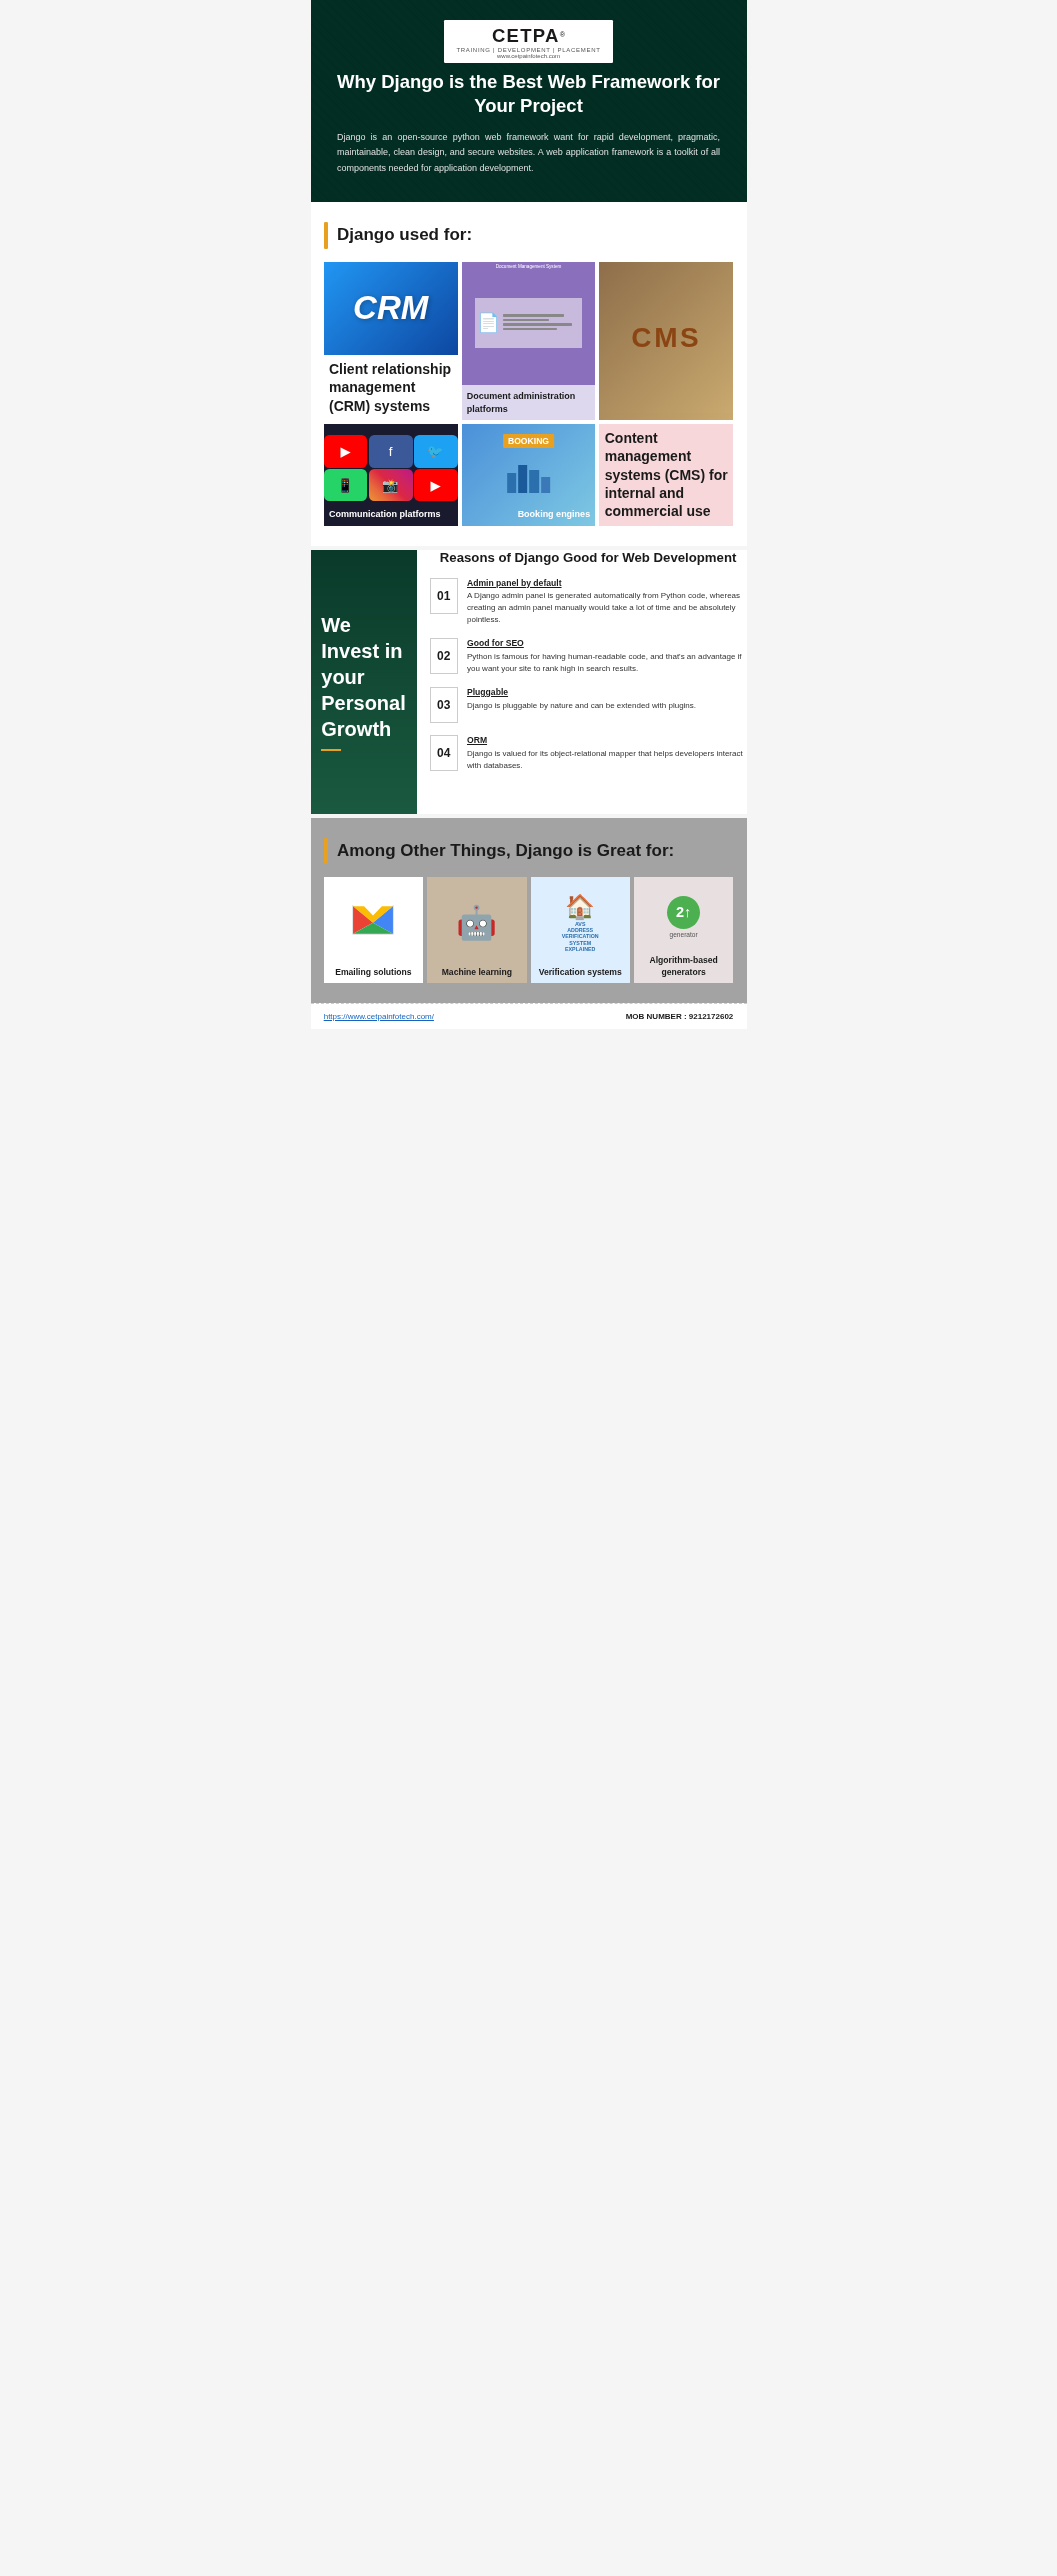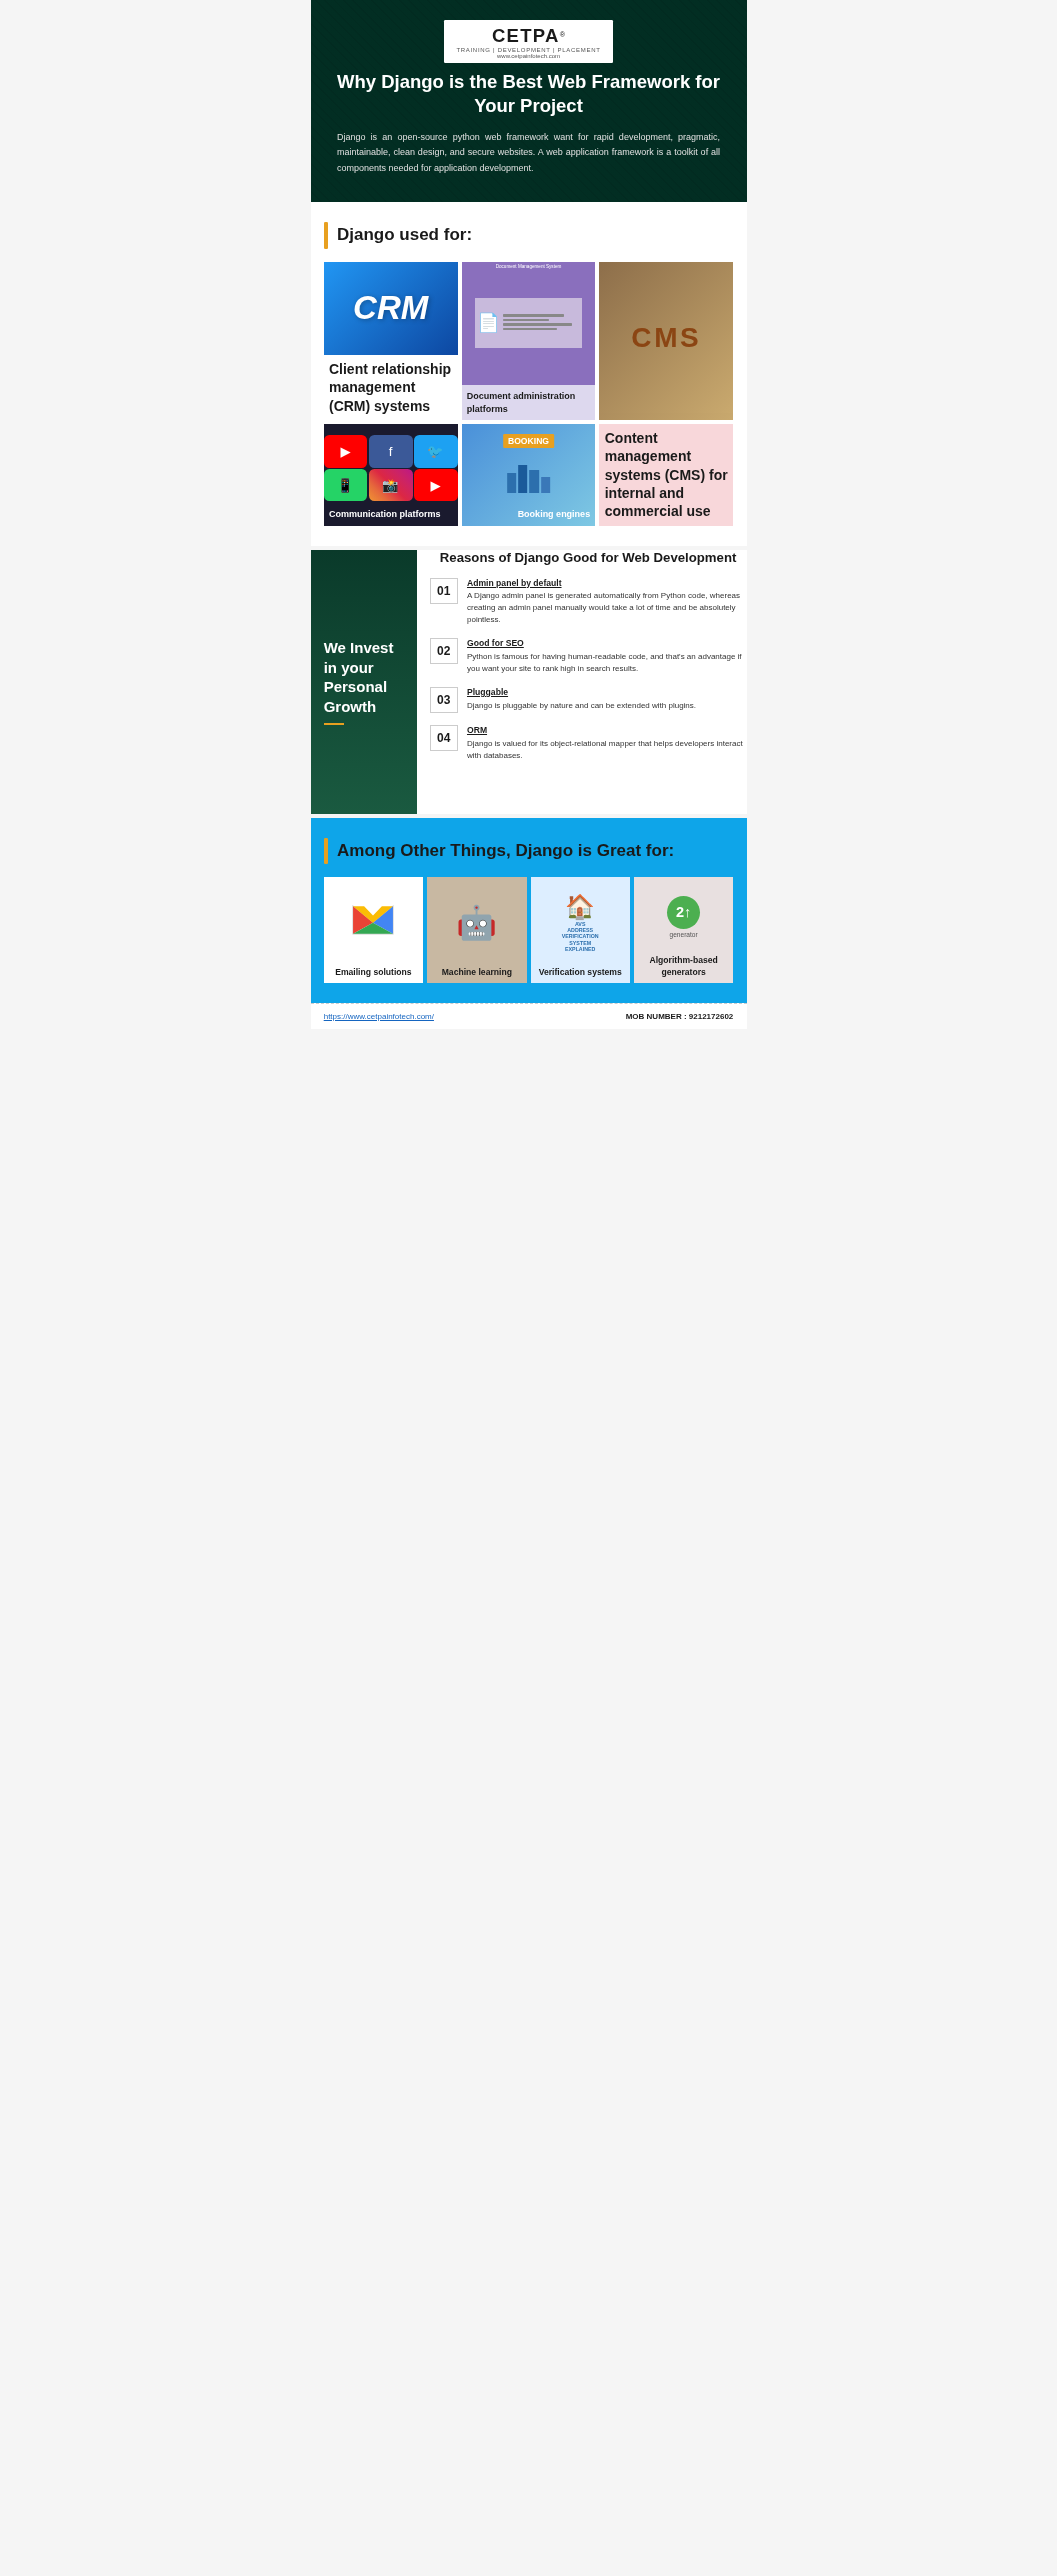--- a/index.html
+++ b/index.html
@@ -158,21 +158,21 @@
       width: 106px;
       min-width: 106px;
       background: linear-gradient(to bottom, #0a3a2a, #1a5a40);
       display: flex;
       align-items: center;
       justify-content: center;
       padding: 13.2px;
     }
     .reasons-left-text {
       color: #fff;
-      font-size: 15px;
+      font-size: 20px;
       font-weight: 900;
       line-height: 1.3;
       text-align: left;
     }
     .reasons-left-text .underline-bar {
       width: 20px;
       height: 2px;
       background: #e8a020;
       margin-top: 6.6px;
     }
@@ -188,21 +188,21 @@
       color: #1a1a1a;
     }
     .reason-item {
       display: flex;
       align-items: flex-start;
       margin-bottom: 12px;
       gap: 9.3px;
     }
     .reason-num {
       min-width: 28px;
-      height: 26px;
+      height: 36px;
       background: #fff;
       border: 1.3px solid #ccc;
       display: flex;
       align-items: center;
       justify-content: center;
       font-size: 12px;
       font-weight: 700;
       color: #1a1a1a;
       flex-shrink: 0;
     }
@@ -214,21 +214,21 @@
       margin-bottom: 2.6px;
     }
     .reason-text p {
       font-size: 8px;
       color: #333;
       line-height: 1.5;
     }
 
     
     .section-other {
-      background: #0ea5e9;
+      background: #a3a3a3;
       padding: 20px 13.2px;
       margin-top: 4px;
     }
     .grid-4 {
       display: grid;
       grid-template-columns: repeat(4, 1fr);
       gap: 4px;
       margin-top: 13.2px;
     }
     .grid-4-cell {

